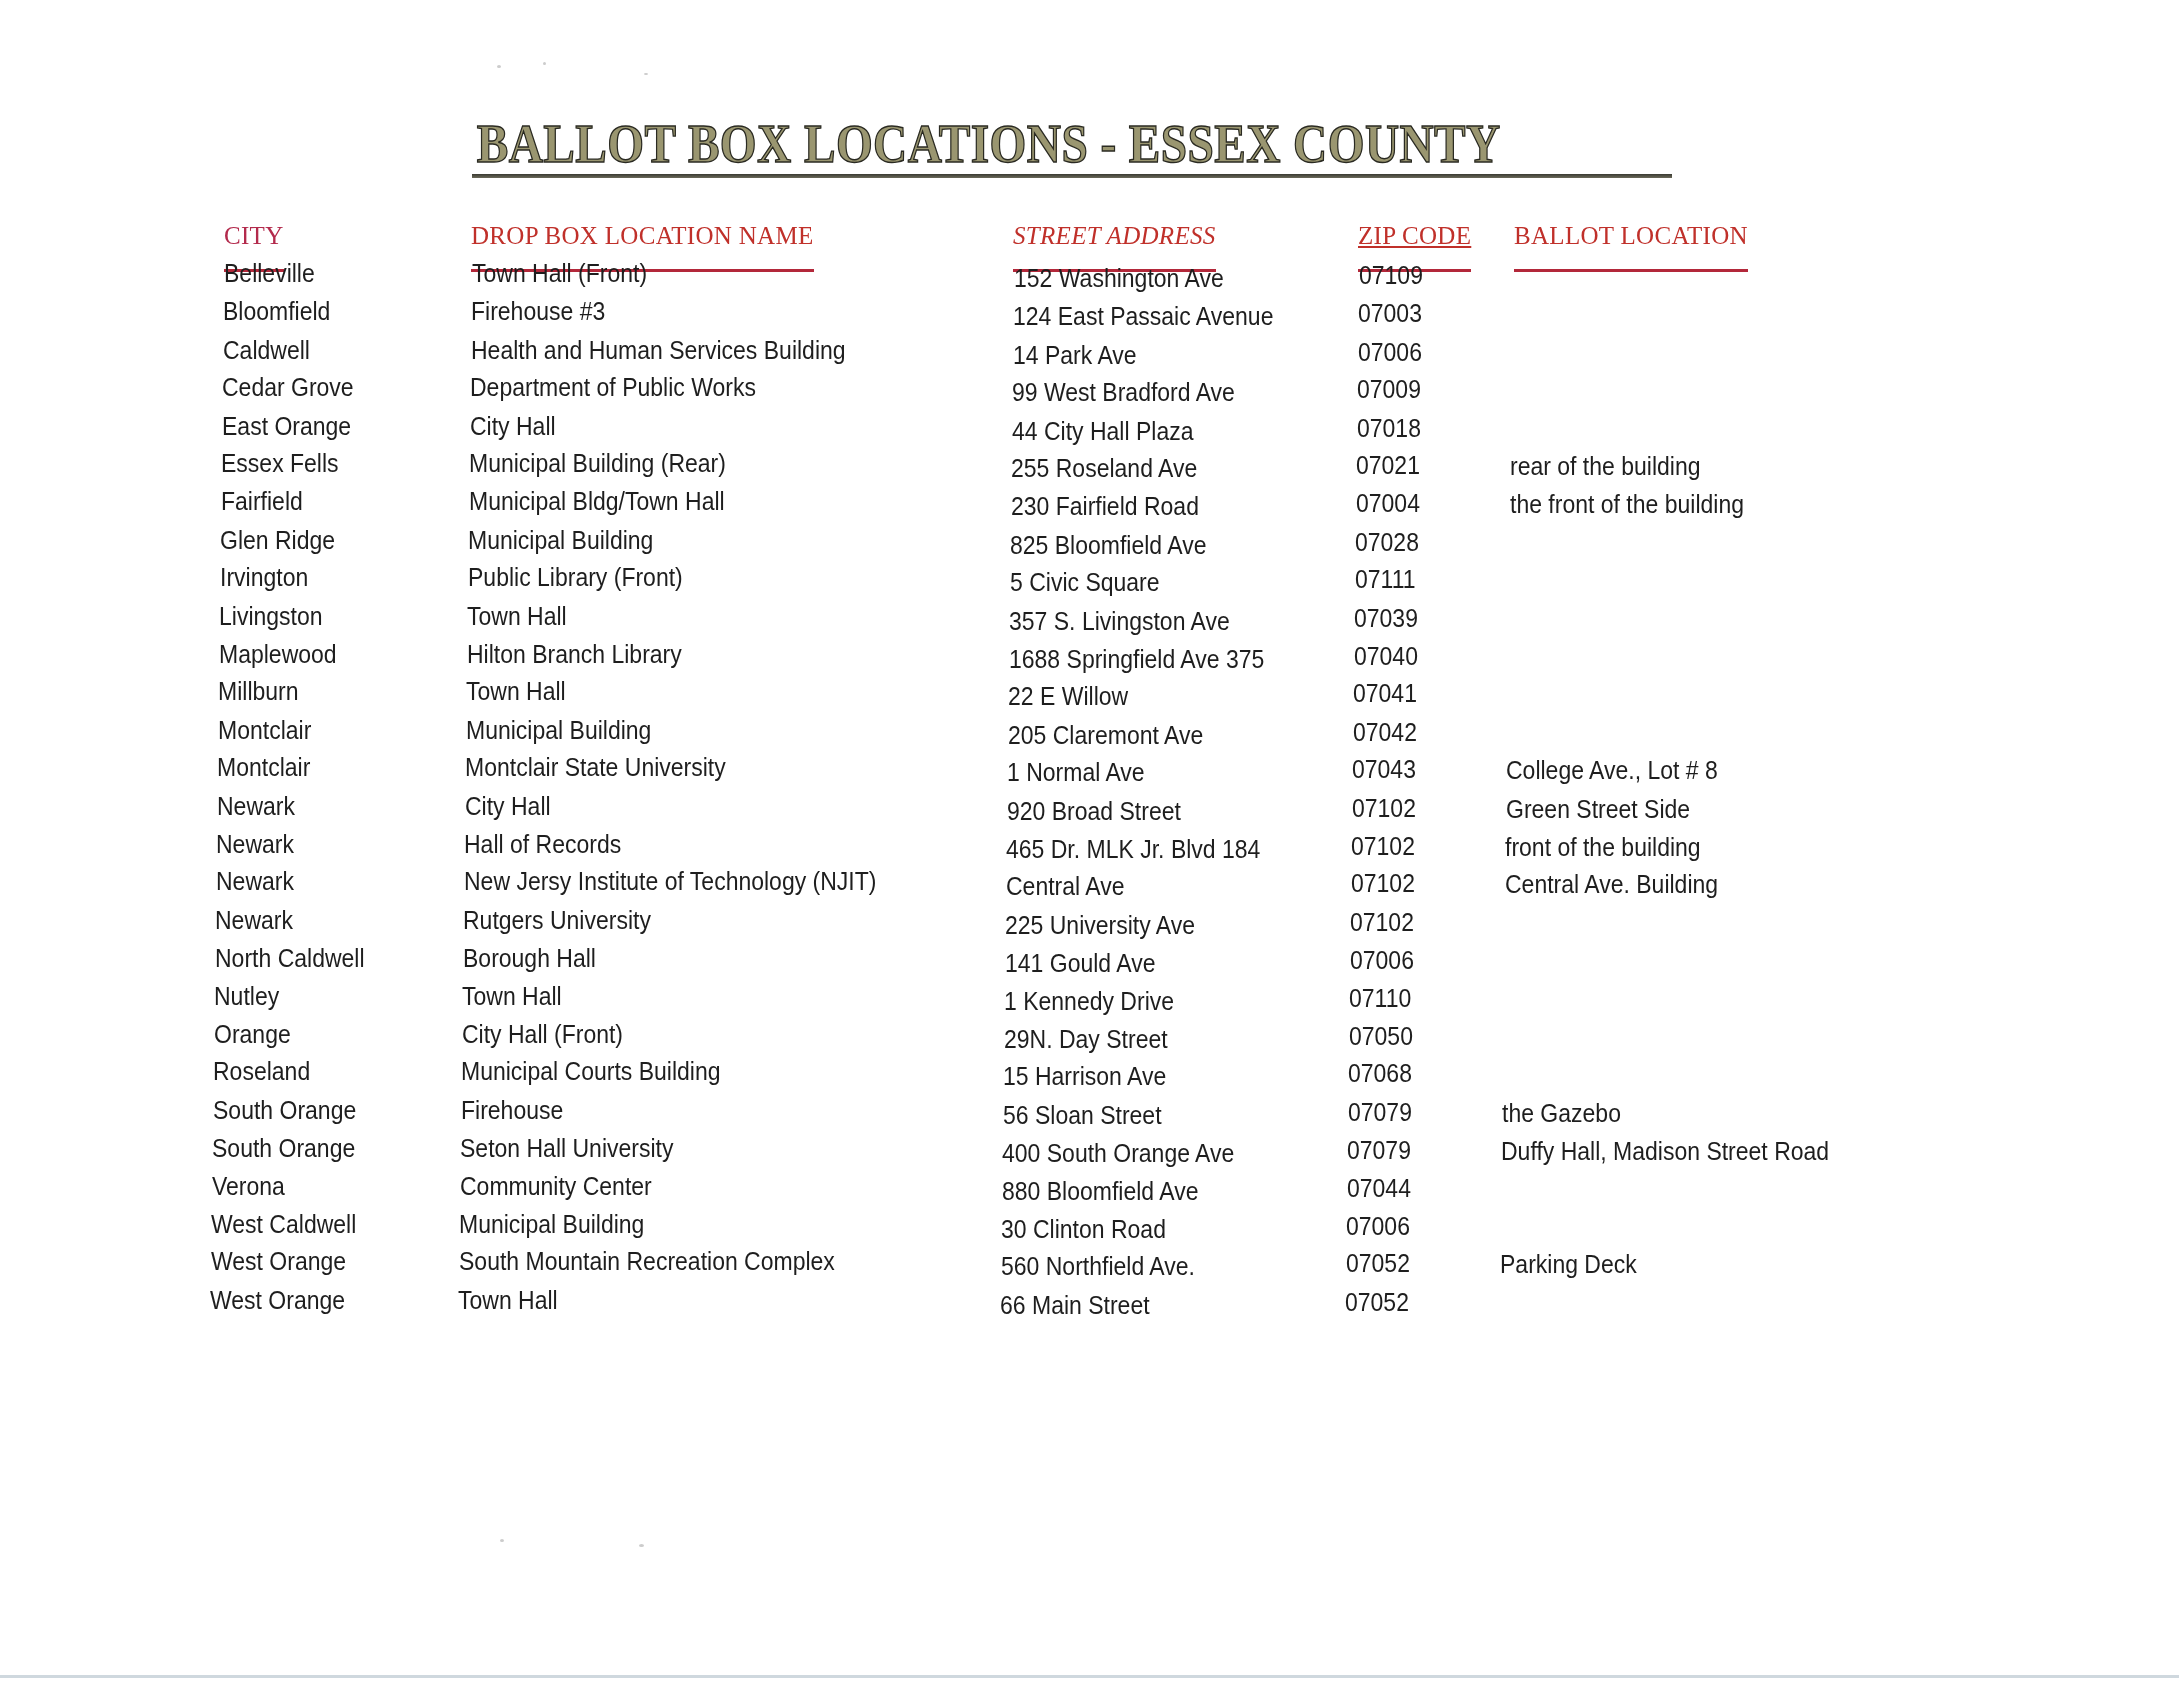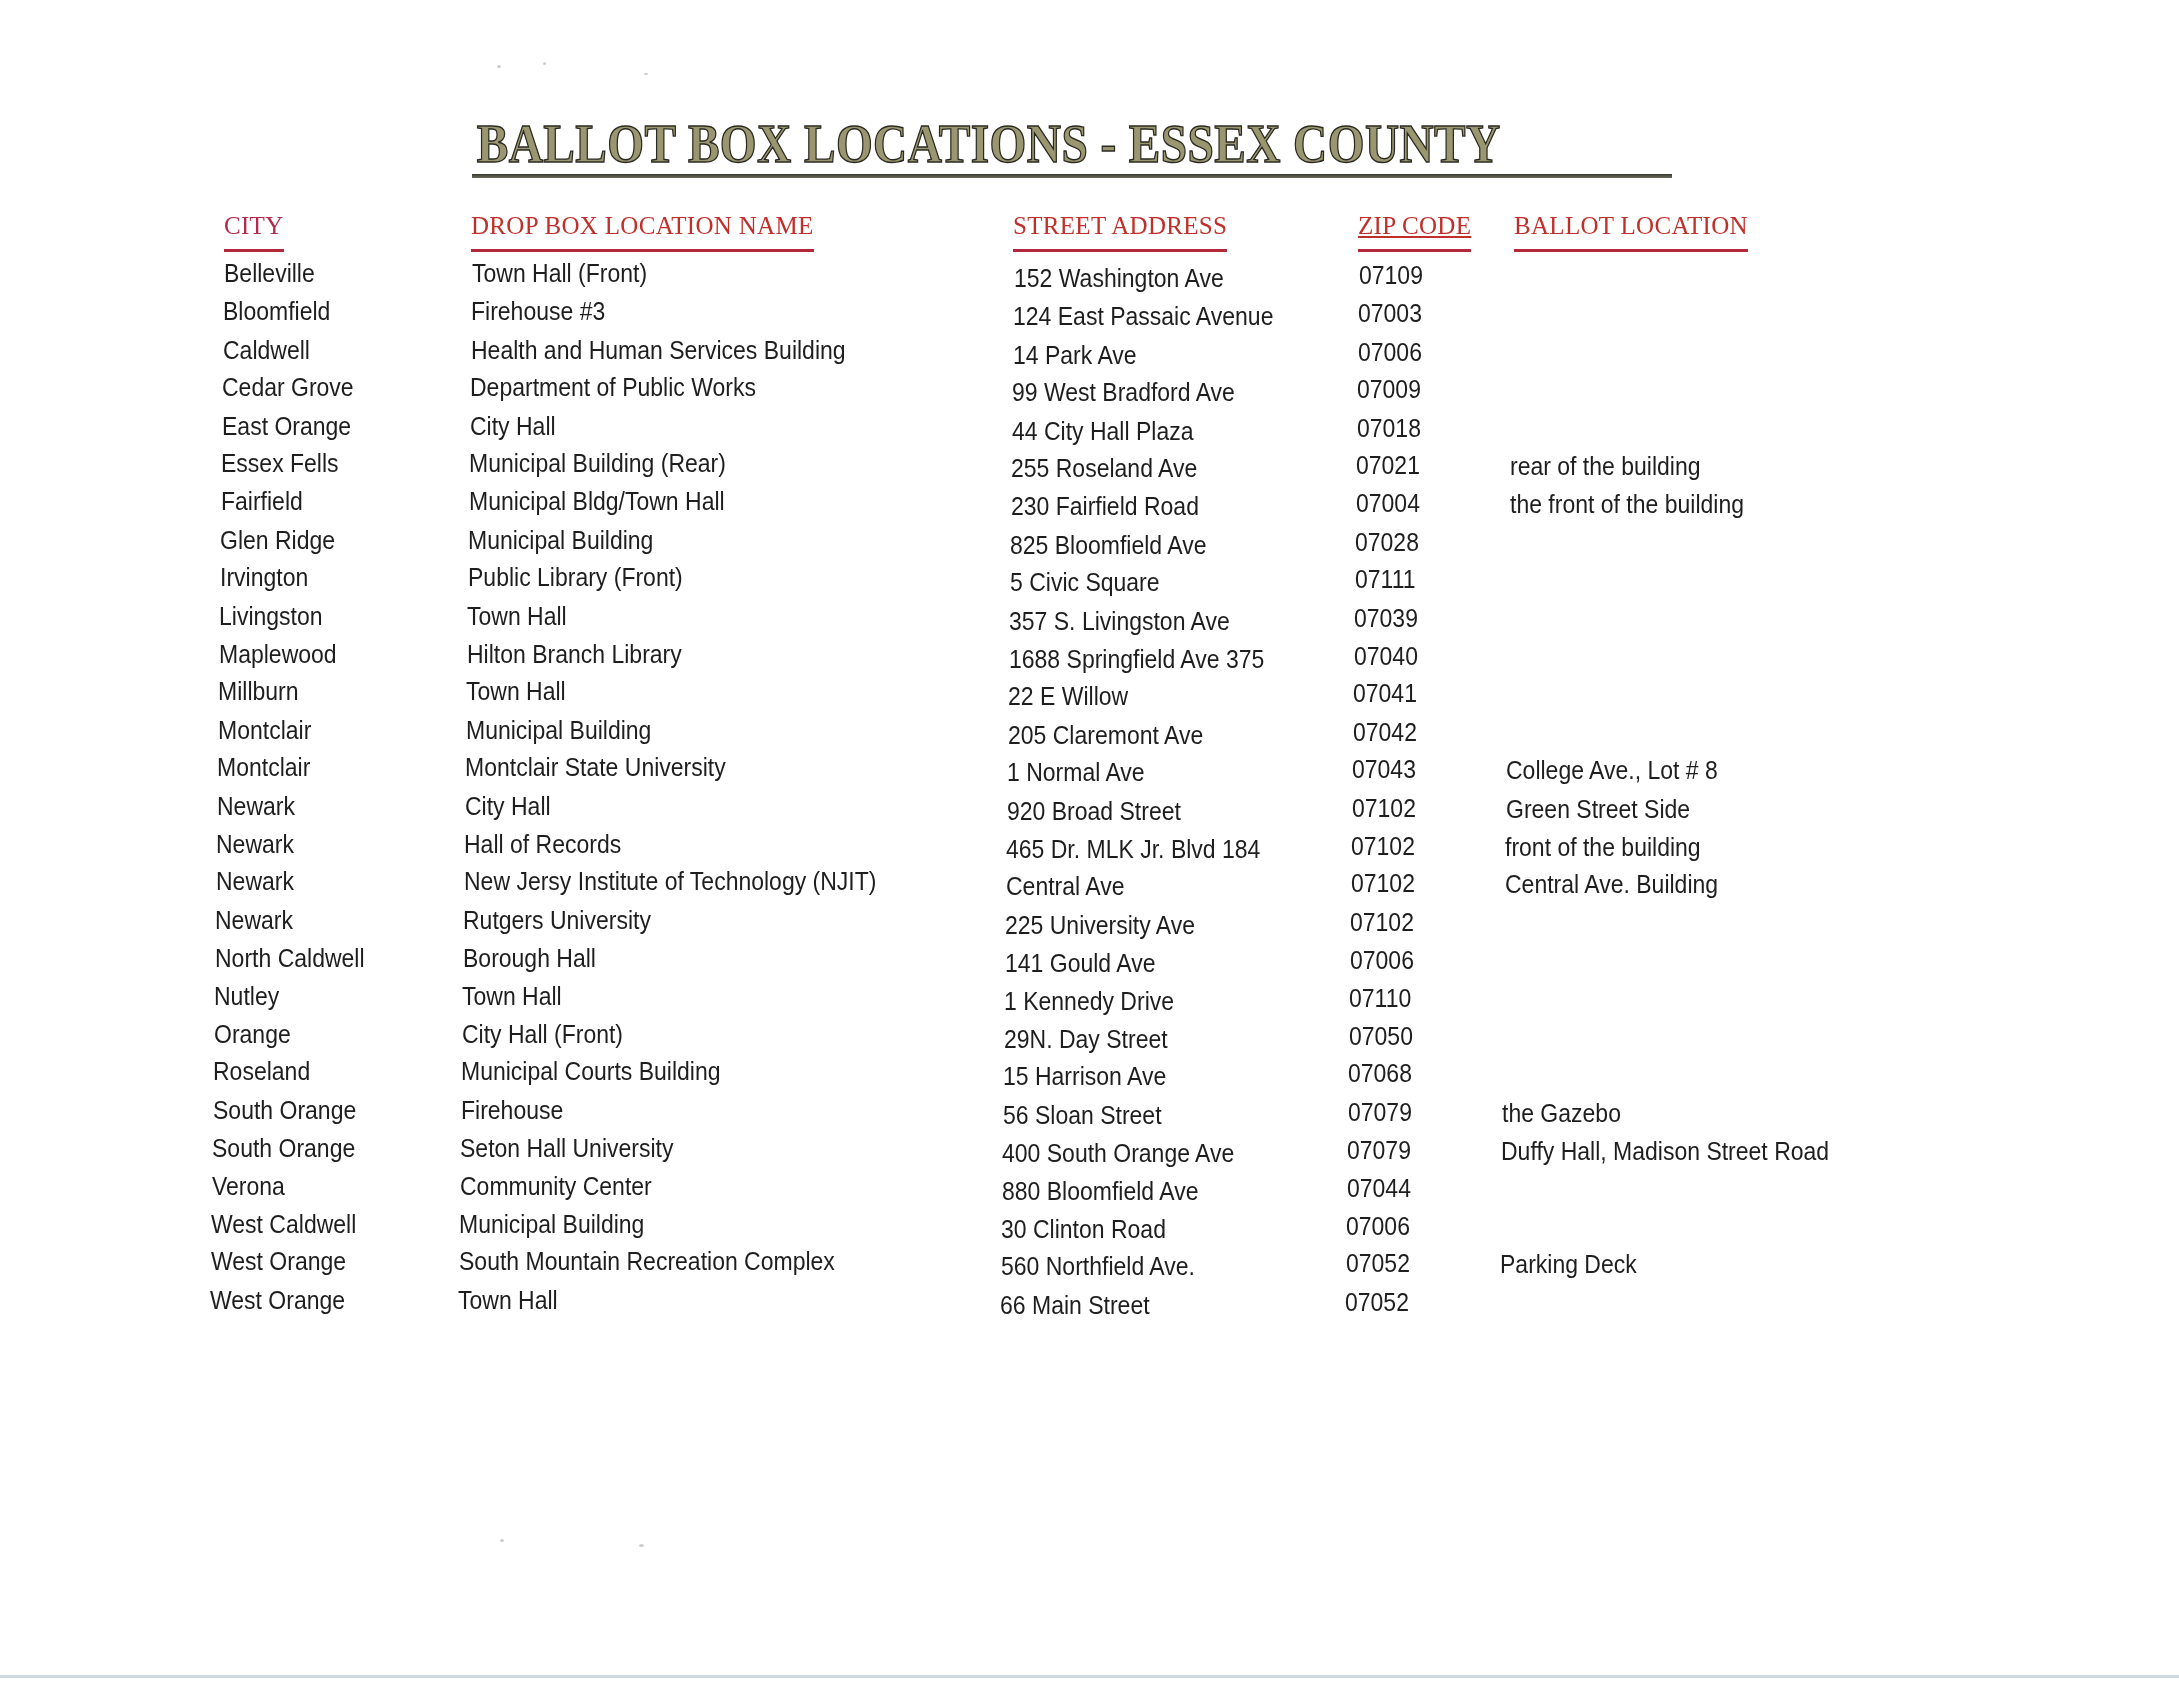--- a/index.html
+++ b/index.html
@@ -41,29 +41,29 @@
   .title-rule {
     position: absolute;
     left: 472px;
     top: 174px;
     width: 1200px;
     height: 4px;
     background: linear-gradient(#3a3a32, #6b6a5a);
   }
   .col-header {
     position: absolute;
-    top: 212px;
+    top: 222px;
     font-family: "Liberation Serif", "DejaVu Serif", serif;
     font-size: 25px;
     color: #c0302a;
     white-space: nowrap;
     letter-spacing: 0.3px;
     border-bottom: 3px solid #b3283a;
     line-height: 28px;
-    padding-bottom: 9px;
+    padding-bottom: 19px;
   }
   .col-header.city { color: #b32a4c; }
   .rows {
     position: absolute;
     left: 0; top: 0;
     width: 2179px; height: 1204px;
   }
   .row {
     position: absolute;
     left: 0;
@@ -102,21 +102,21 @@
 </head>
 <body>
 
 <div class="page">
 
   <div class="title">BALLOT BOX LOCATIONS - ESSEX COUNTY</div>
   <div class="title-rule"></div>
 
   <div class="col-header city" style="left:224px;">CITY</div>
   <div class="col-header" style="left:471px;text-align:center;">DROP BOX LOCATION NAME</div>
-  <div class="col-header" style="left:1013px;">STREET ADDRESS</div>
+  <div class="col-header" style="left:1013px;font-style:italic;">STREET ADDRESS</div>
   <div class="col-header" style="left:1358px;text-decoration:underline;">ZIP CODE</div>
   <div class="col-header" style="left:1514px;">BALLOT LOCATION</div>
 
   <div class="rows" id="rows">
       <div class="row" style="top: 257px; left: 224px;">
         <div class="cell c-city">Belleville</div>
         <div class="cell c-name">Town Hall (Front)</div>
         <div class="cell c-addr">152 Washington Ave</div>
         <div class="cell c-zip">07109</div>
         <div class="cell c-exact"></div>

